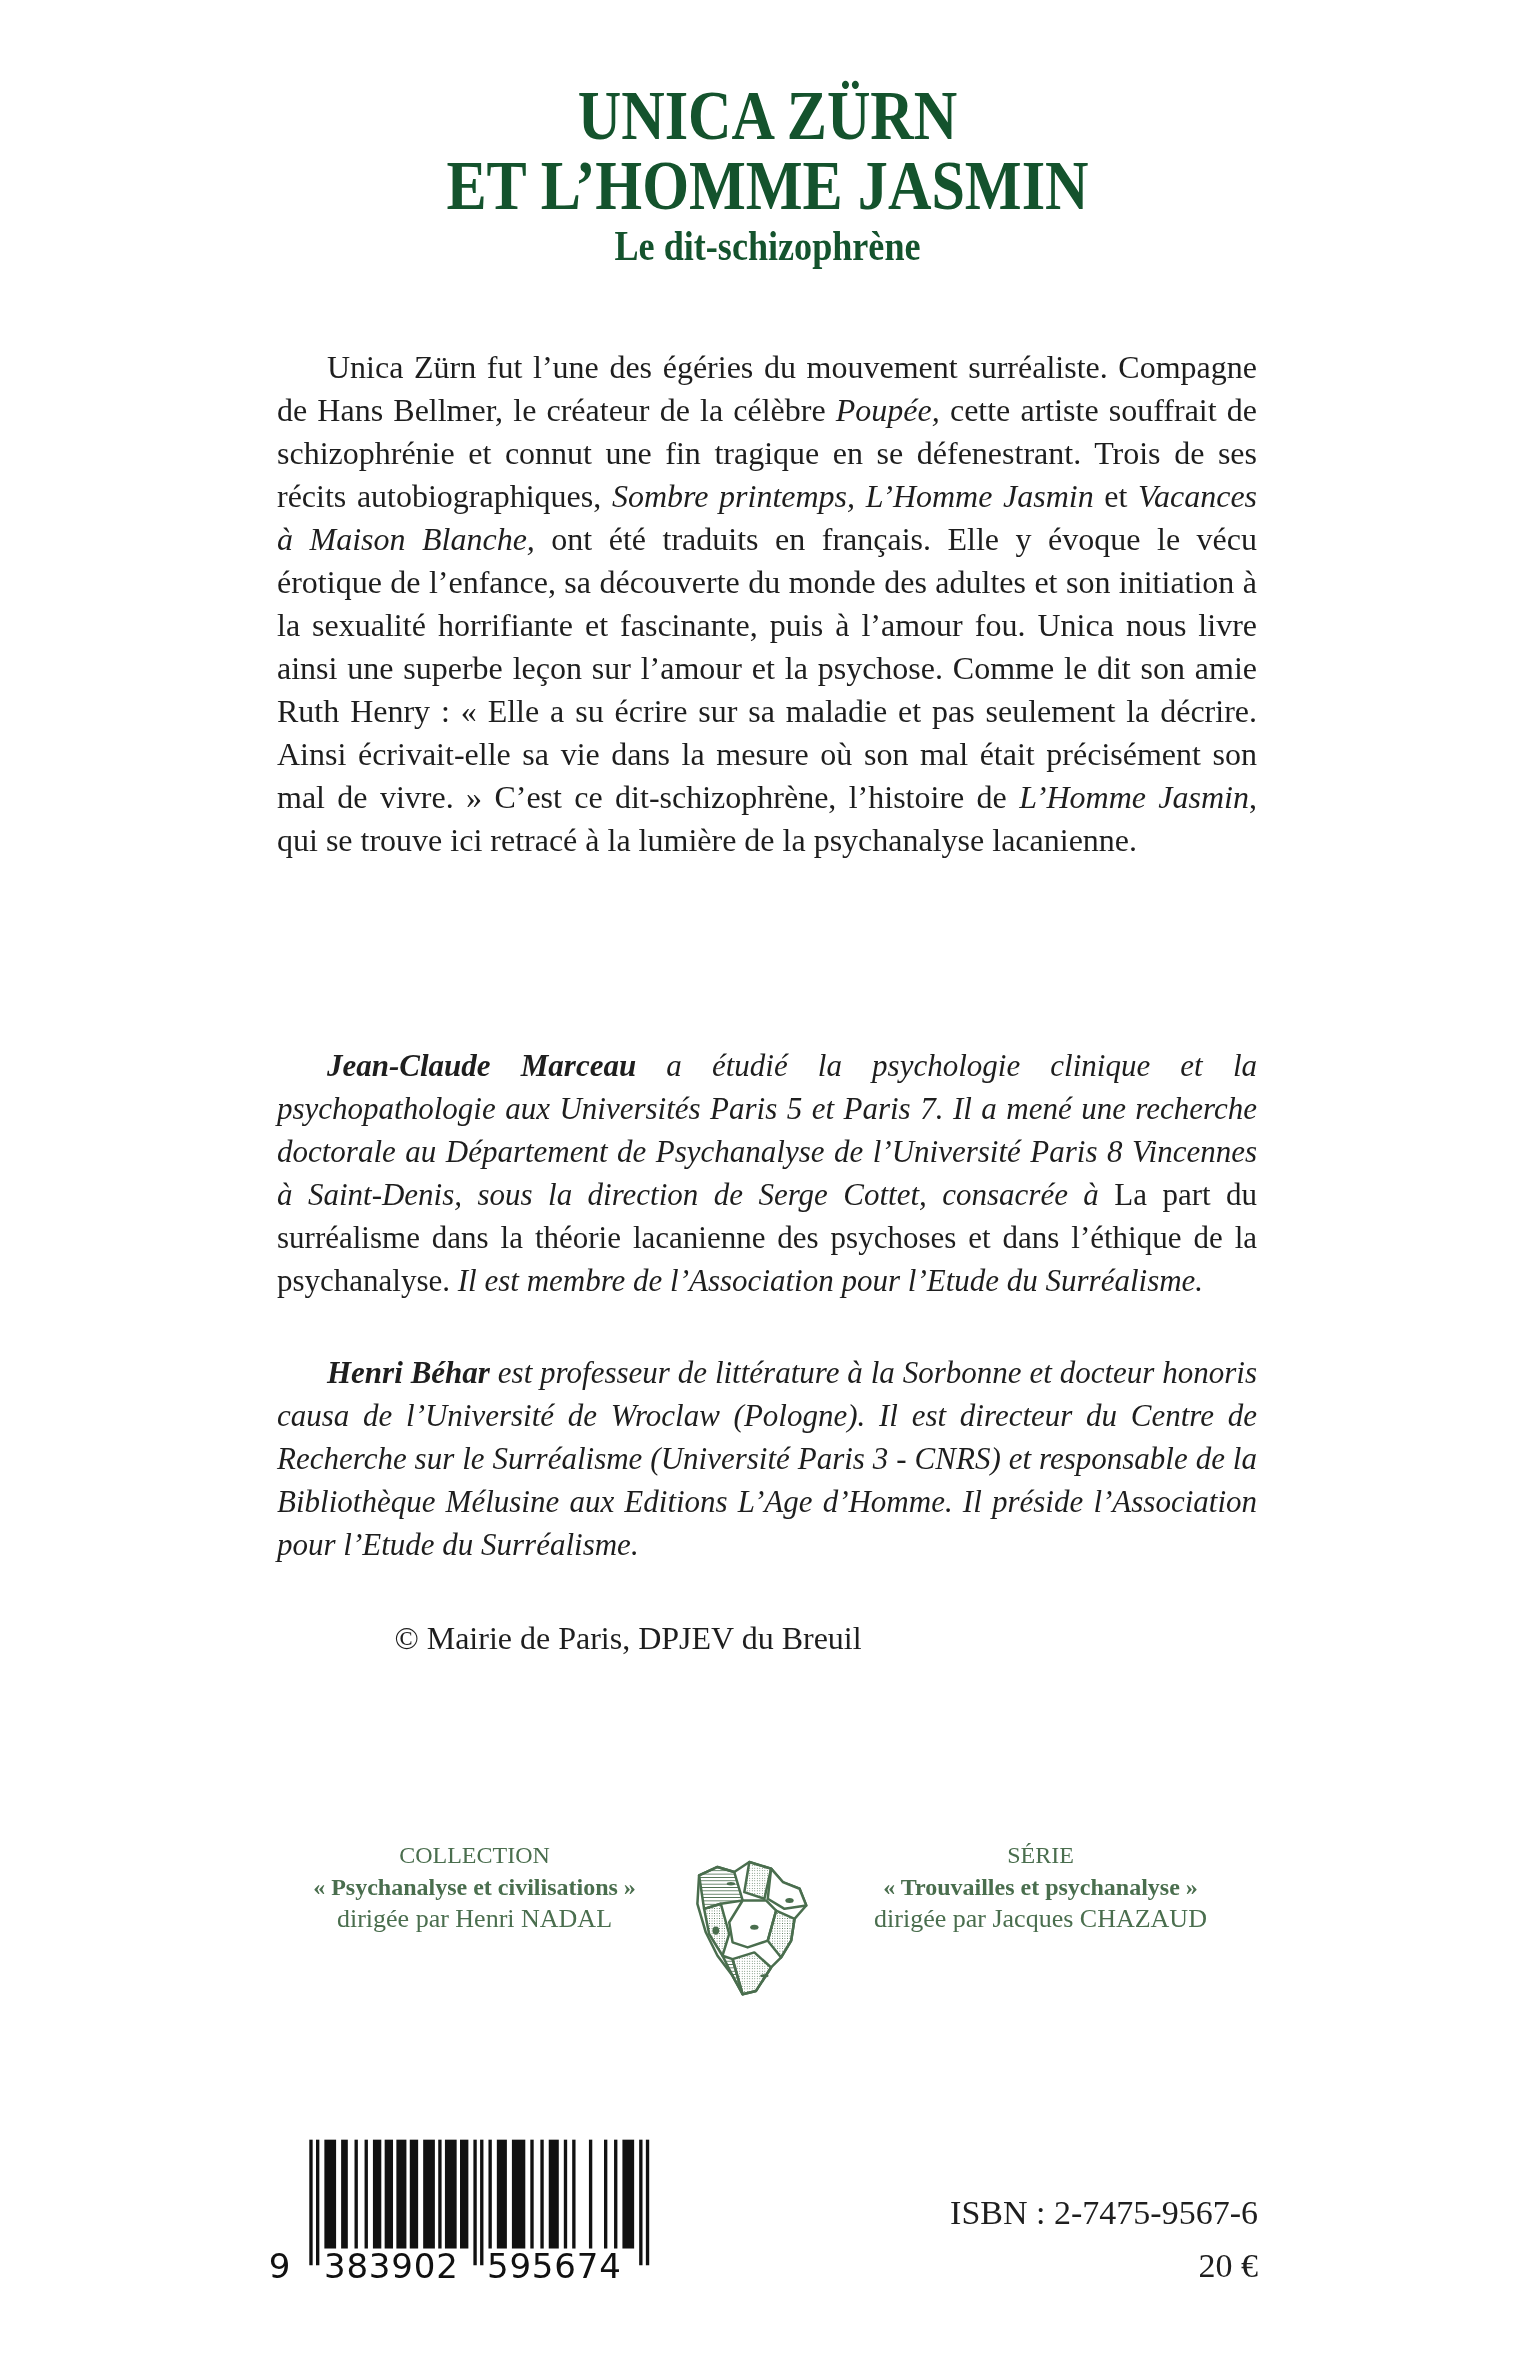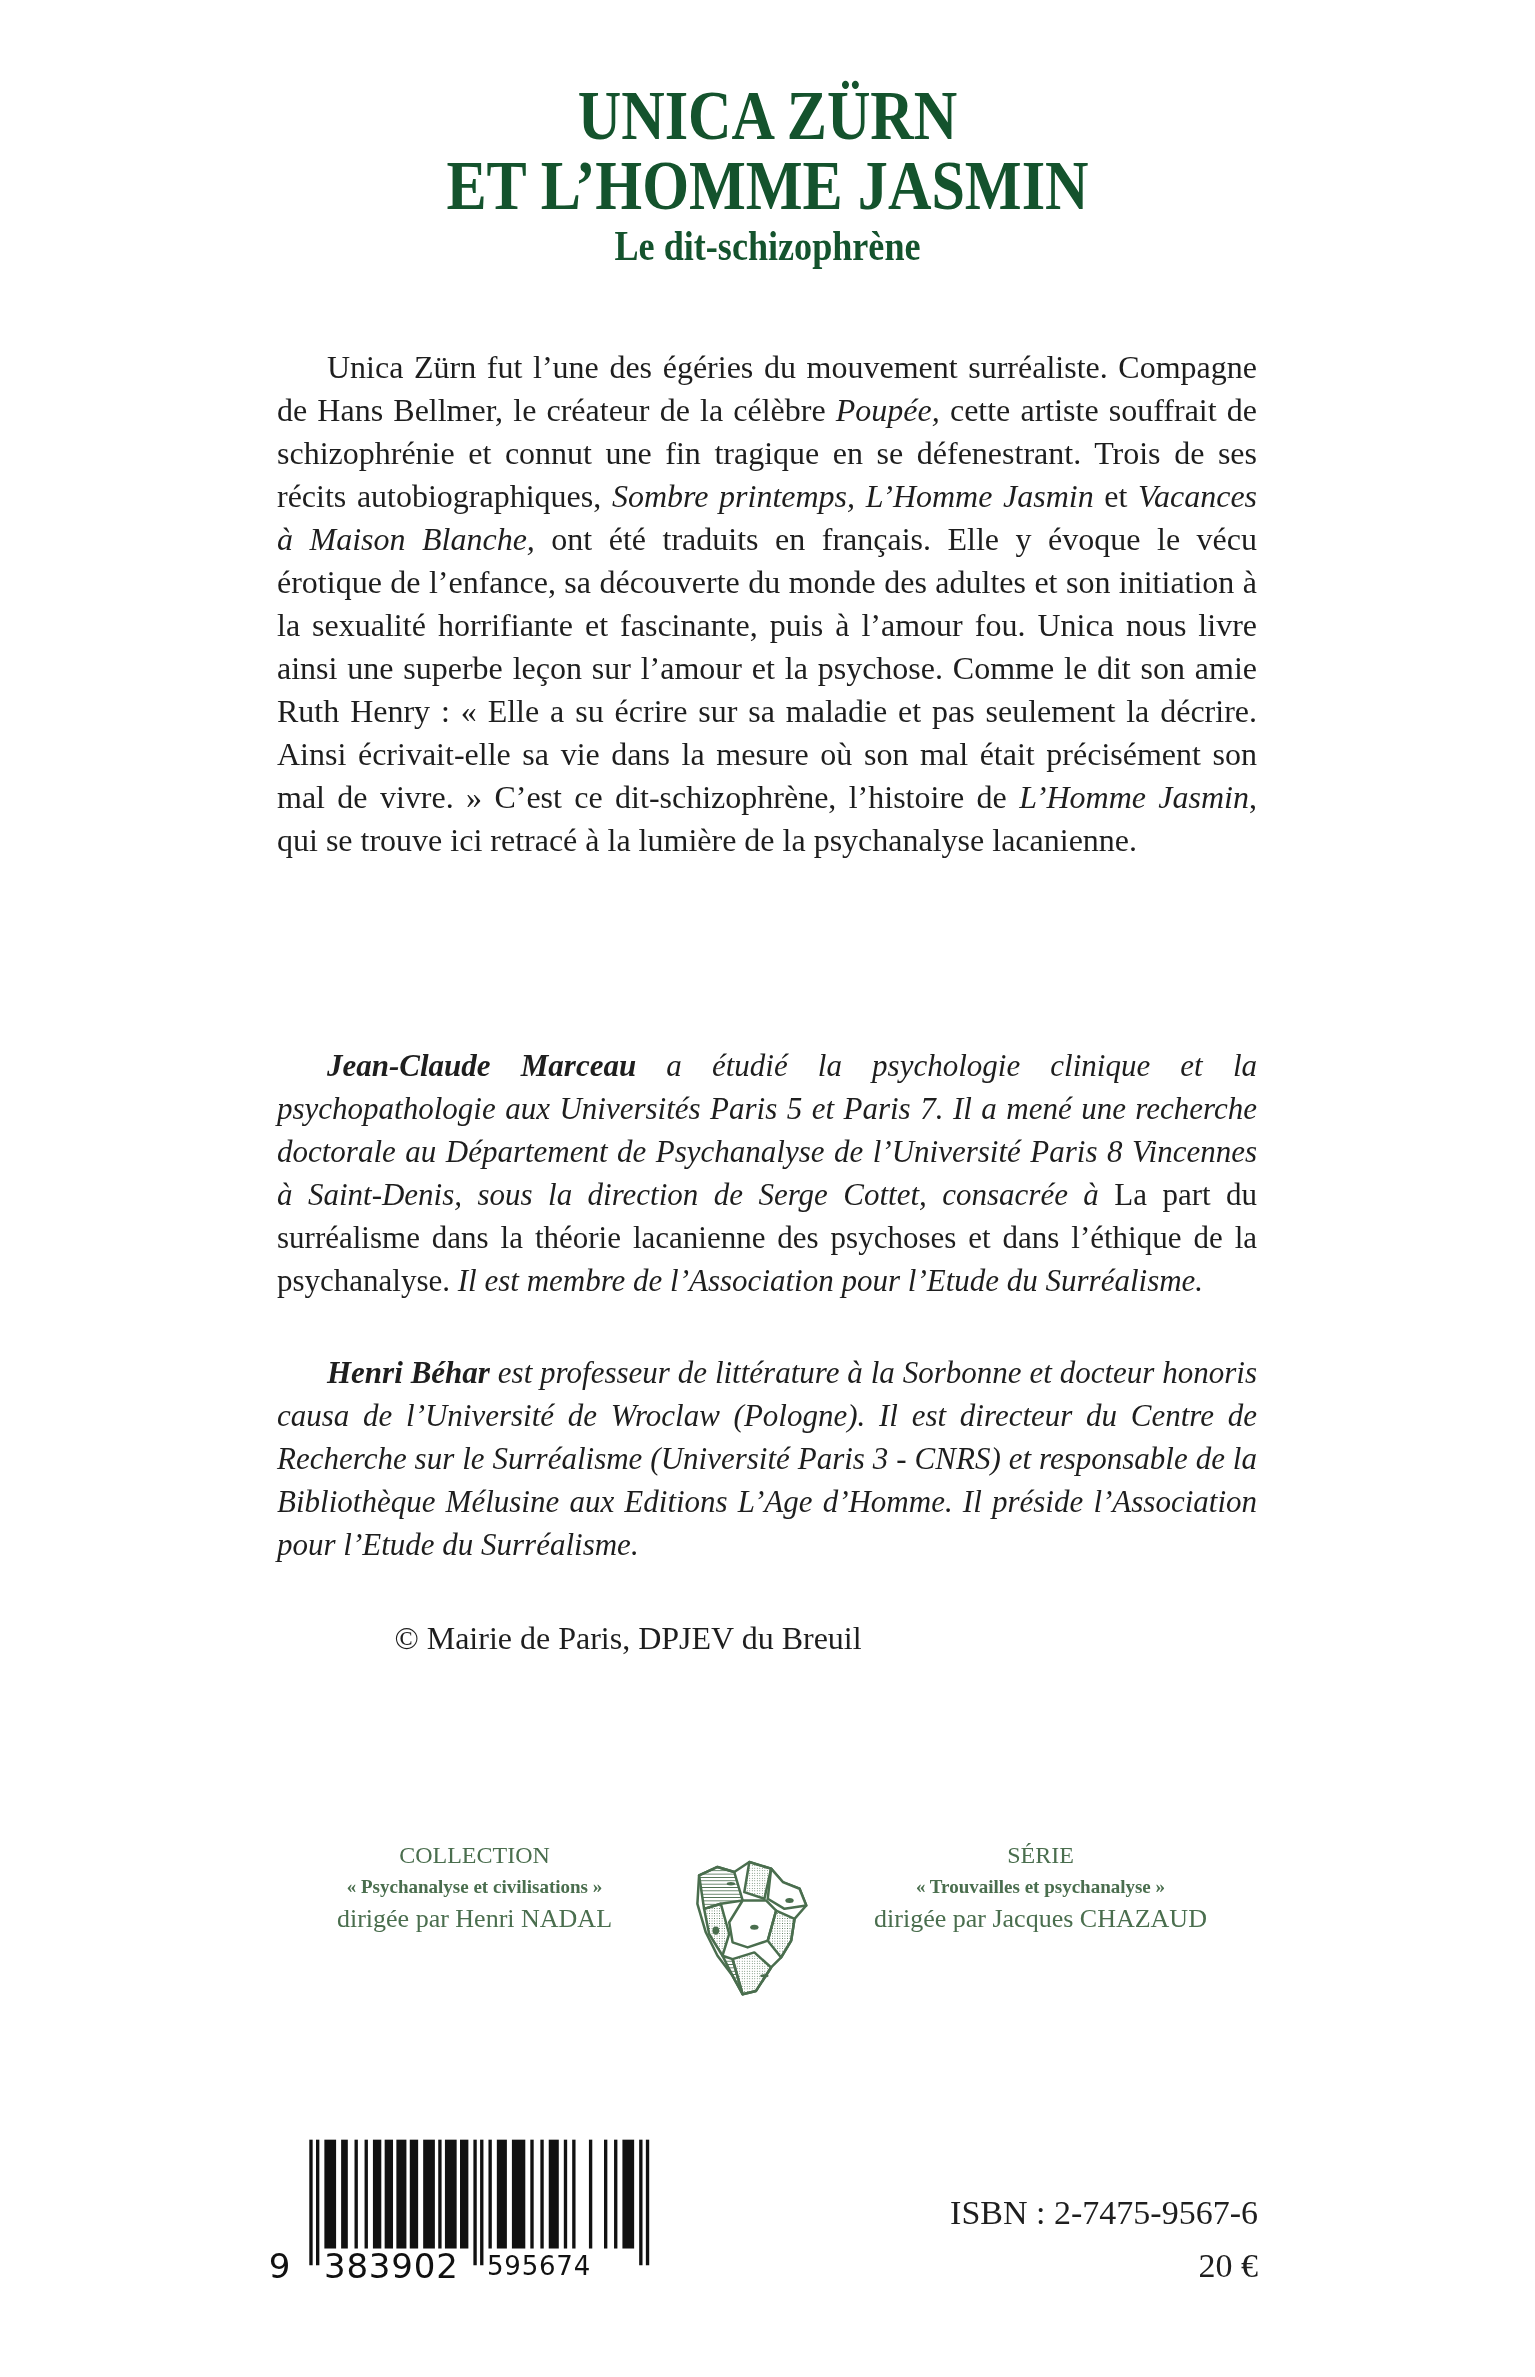--- a/index.html
+++ b/index.html
@@ -23,21 +23,21 @@
   .bio .name { font-weight: bold; }
   .bio .roman { font-style: normal; }
   .bio1 { top: 1044px; }
   .bio2 { top: 1351px; }
   .copyright { left: 0; width: 1256px; top: 1617px; text-align: center; font-size: 32px; line-height: 42px; }
   .italic { font-style: italic; }
 
   
   .series-col { text-align: center; color: #4a6e4e; }
   .series-col .kicker { display: block; font-size: 24px; line-height: 32px; }
-  .series-col .series-name { display: block; font-size: 19px; line-height: 32px; font-weight: bold; white-space: nowrap; }
+  .series-col .series-name { display: block; font-size: 24px; line-height: 32px; font-weight: bold; white-space: nowrap; }
   .series-col .director { display: block; font-size: 26px; line-height: 32px; white-space: nowrap; }
   .collection-left { left: 265px; width: 419px; top: 1839px; }
   .collection-right { left: 831px; width: 419px; top: 1839px; }
   .logo { left: 684px; top: 1850px; width: 134px; height: 147px; }
 
   
   .barcode { left: 267px; top: 2138px; width: 386px; height: 144px; }
   .isbn { right: 277px; top: 2193px; font-size: 34px; line-height: 40px; text-align: right; white-space: nowrap; }
   .price { right: 277px; top: 2246px; font-size: 34px; line-height: 40px; text-align: right; }
 </style>
@@ -136,18 +136,18 @@
       <rect x="402" y="2" width="4" height="130"></rect>
       <rect x="414" y="2" width="4" height="130"></rect>
       <rect x="424" y="2" width="14" height="130"></rect>
 
       <rect x="444" y="2" width="4" height="150"></rect>
       <rect x="452" y="2" width="4" height="150"></rect>
     </g>
   </svg>
   <span class="abs" style="left:1.7px; top:111px; font-family:'DejaVu Sans', sans-serif; font-size:34px; line-height:34px; color:#111;">9</span>
   <span class="abs" style="left:57px; top:111px; width:144px; font-family:'DejaVu Sans', sans-serif; font-size:34px; line-height:34px; letter-spacing:0.8px; color:#111;">383902</span>
-  <span class="abs" style="left:220px; top:111px; width:148px; font-family:'DejaVu Sans', sans-serif; font-size:26px; line-height:34px; letter-spacing:0.8px; color:#111;">595674</span>
+  <span class="abs" style="left:220px; top:111px; width:148px; font-family:'DejaVu Sans', sans-serif; font-size:34px; line-height:34px; letter-spacing:0.8px; color:#111;">595674</span>
 </div>
 
 <div class="abs isbn">ISBN : 2-7475-9567-6</div>
 <div class="abs price">20 €</div>
 
 
 </body></html>

